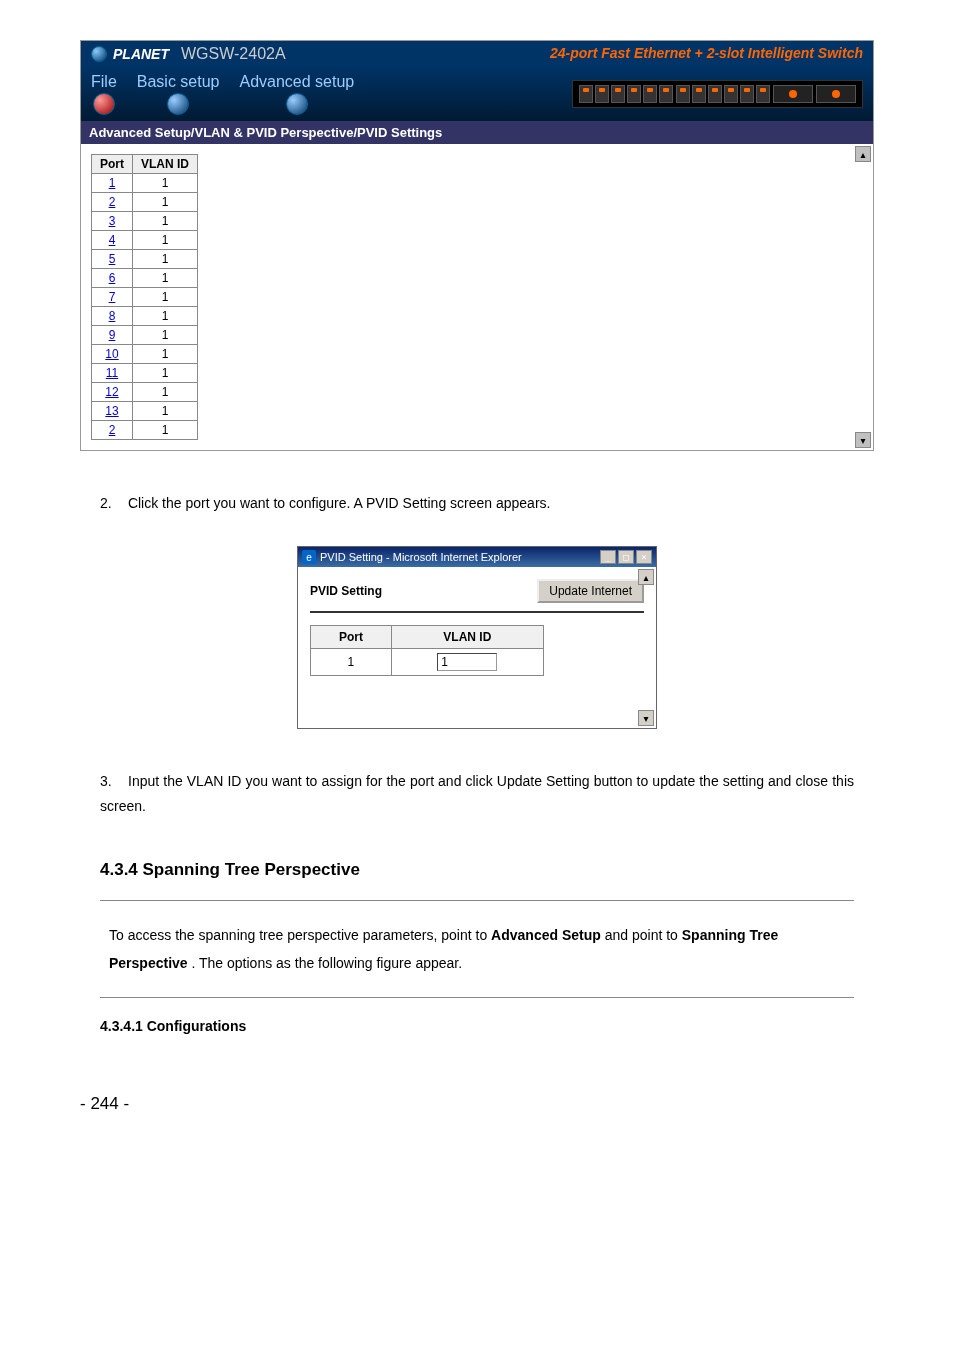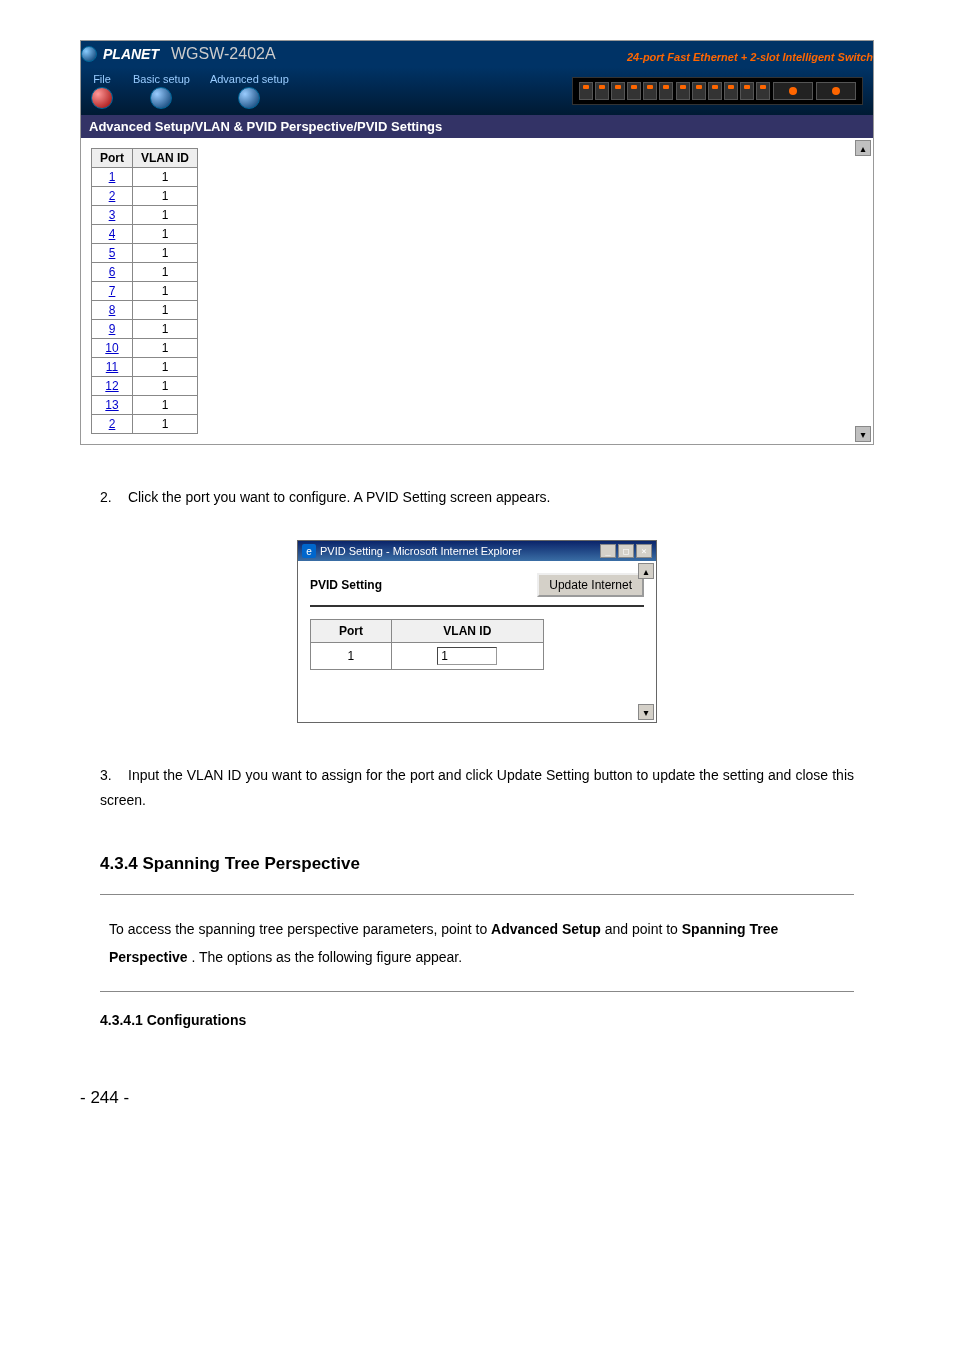--- a/index.html
+++ b/index.html
@@ -15,22 +15,22 @@
     .screenshot1 {
       border: 1px solid #999;
       width: 100%;
       background: #fff;
       margin-bottom: 40px;
     }
     .banner {
       background: #003366;
       color: #fff;
       display: flex;
-      align-items: flex-end;
-      padding: 4px 0;
+      align-items: flex-start;
+      padding: 4px 10px;
       font-size: 12px;
     }
     .banner-logo {
       display: flex;
       align-items: center;
       gap: 6px;
     }
     .globe {
       width: 16px;
       height: 16px;
@@ -47,38 +47,38 @@
     .model {
       font-size: 16px;
       color: #ccc;
       margin-left: 6px;
     }
     .banner-right {
       margin-left: auto;
       color: #f60;
       font-style: italic;
       font-weight: bold;
-      font-size: 11px;
+      font-size: 14px;
     }
     .menubar {
       background: linear-gradient(#003366, #001a33);
       display: flex;
       align-items: center;
       padding: 6px 10px;
       gap: 20px;
       position: relative;
     }
     .menu-item {
       display: flex;
       flex-direction: column;
       align-items: center;
       gap: 2px;
     }
     .menu-label {
-      font-size: 11px;
+      font-size: 16px;
       color: #9cf;
     }
     .orb {
       width: 22px;
       height: 22px;
       border-radius: 50%;
       border: 1px solid #069;
     }
     .orb-red { background: radial-gradient(circle at 30% 30%, #f99, #900); }
     .orb-blue { background: radial-gradient(circle at 30% 30%, #9cf, #036); }

